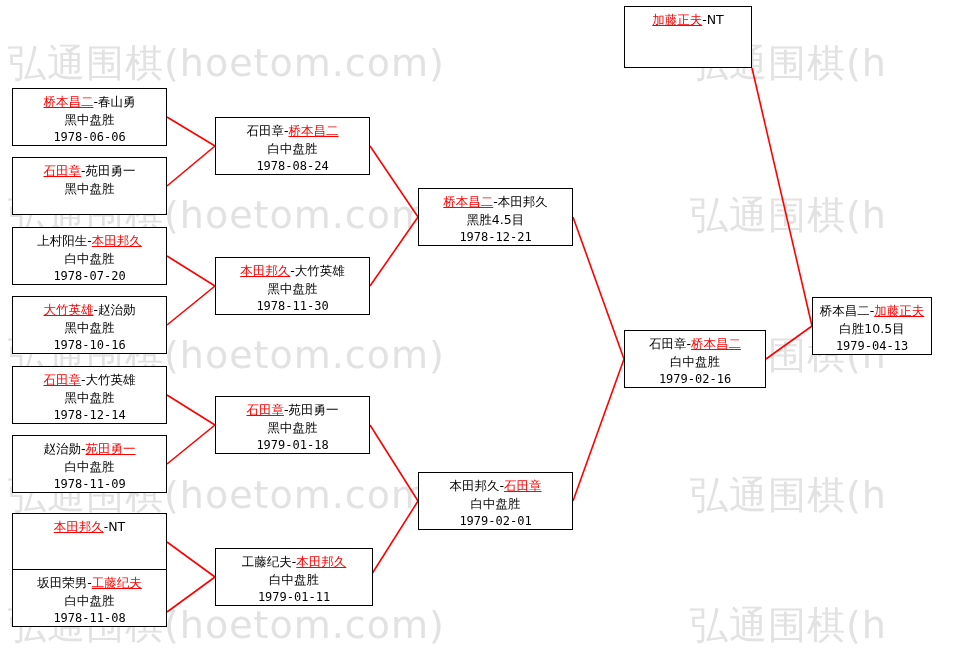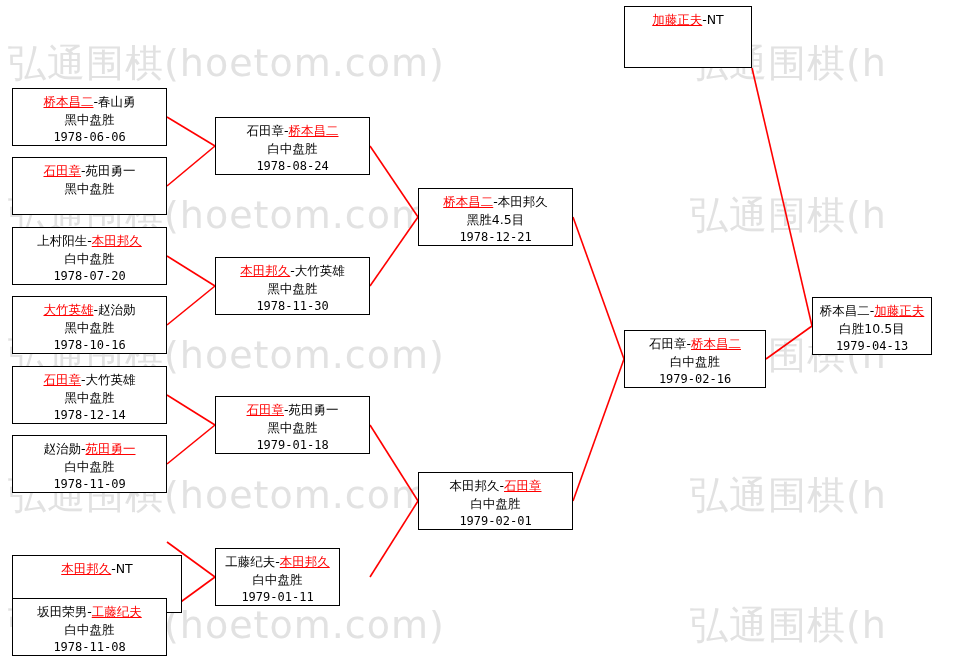--- a/index.html
+++ b/index.html
@@ -121,44 +121,44 @@
       <div class="node" style="left: 12px; top: 366px; width: 155px; height: 58px; border-color: rgb(0, 0, 0);">
         <span class="line"><span class="red" style="color: rgb(255, 0, 0);">石田章</span><span class="blk">-</span><span class="blk" style="color: rgb(0, 0, 0);">大竹英雄</span></span>
         <span class="line">黑中盘胜</span>
         <span class="line mono">1978-12-14</span>
       </div>
       <div class="node" style="left: 12px; top: 435px; width: 155px; height: 58px; border-color: rgb(0, 0, 0);">
         <span class="line"><span class="blk" style="color: rgb(0, 0, 0);">赵治勋</span><span class="blk">-</span><span class="red" style="color: rgb(255, 0, 0);">苑田勇一</span></span>
         <span class="line">白中盘胜</span>
         <span class="line mono">1978-11-09</span>
       </div>
-      <div class="node" style="left: 12px; top: 513px; width: 170px; height: 58px; border-color: rgb(0, 0, 0); margin-top: 42px;">
+      <div class="node" style="left: 12px; top: 513px; width: 155px; height: 58px; border-color: rgb(0, 0, 0);">
         <span class="line"><span class="red" style="color: rgb(255, 0, 0);">本田邦久</span><span class="blk">-</span><span class="blk" style="color: rgb(0, 0, 0);">NT</span></span>
       </div>
-      <div class="node" style="left: 12px; top: 598px; width: 155px; height: 58px; border-color: rgb(0, 0, 0); text-align: center;">
+      <div class="node" style="left: 12px; top: 569px; width: 155px; height: 58px; border-color: rgb(0, 0, 0); text-align: center;">
         <span class="line"><span class="blk" style="color: rgb(0, 0, 0);">坂田荣男</span><span class="blk">-</span><span class="red" style="color: rgb(255, 0, 0);">工藤纪夫</span></span>
         <span class="line">白中盘胜</span>
         <span class="line mono">1978-11-08</span>
       </div>
       <div class="node" style="left: 215px; top: 117px; width: 155px; height: 58px; border-color: rgb(0, 0, 0);">
         <span class="line"><span class="blk" style="color: rgb(0, 0, 0);">石田章</span><span class="blk">-</span><span class="red" style="color: rgb(255, 0, 0);">桥本昌二</span></span>
         <span class="line">白中盘胜</span>
         <span class="line mono">1978-08-24</span>
       </div>
       <div class="node" style="left: 215px; top: 257px; width: 155px; height: 58px; border-color: rgb(0, 0, 0);">
         <span class="line"><span class="red" style="color: rgb(255, 0, 0);">本田邦久</span><span class="blk">-</span><span class="blk" style="color: rgb(0, 0, 0);">大竹英雄</span></span>
         <span class="line">黑中盘胜</span>
         <span class="line mono">1978-11-30</span>
       </div>
       <div class="node" style="left: 215px; top: 396px; width: 155px; height: 58px; border-color: rgb(0, 0, 0);">
         <span class="line"><span class="red" style="color: rgb(255, 0, 0);">石田章</span><span class="blk">-</span><span class="blk" style="color: rgb(0, 0, 0);">苑田勇一</span></span>
         <span class="line">黑中盘胜</span>
         <span class="line mono">1979-01-18</span>
       </div>
-      <div class="node" style="left: 215px; top: 548px; width: 125px; height: 58px; border-color: rgb(0, 0, 0);">
+      <div class="node" style="left: 215px; top: 548px; width: 158px; height: 58px; border-color: rgb(0, 0, 0);">
         <span class="line"><span class="blk" style="color: rgb(0, 0, 0);">工藤纪夫</span><span class="blk">-</span><span class="red" style="color: rgb(255, 0, 0);">本田邦久</span></span>
         <span class="line">白中盘胜</span>
         <span class="line mono">1979-01-11</span>
       </div>
       <div class="node" style="left: 418px; top: 188px; width: 155px; height: 58px; border-color: rgb(0, 0, 0);">
         <span class="line"><span class="red" style="color: rgb(255, 0, 0);">桥本昌二</span><span class="blk">-</span><span class="blk" style="color: rgb(0, 0, 0);">本田邦久</span></span>
         <span class="line">黑胜4.5目</span>
         <span class="line mono">1978-12-21</span>
       </div>
       <div class="node" style="left: 418px; top: 472px; width: 155px; height: 58px; border-color: rgb(0, 0, 0);">

